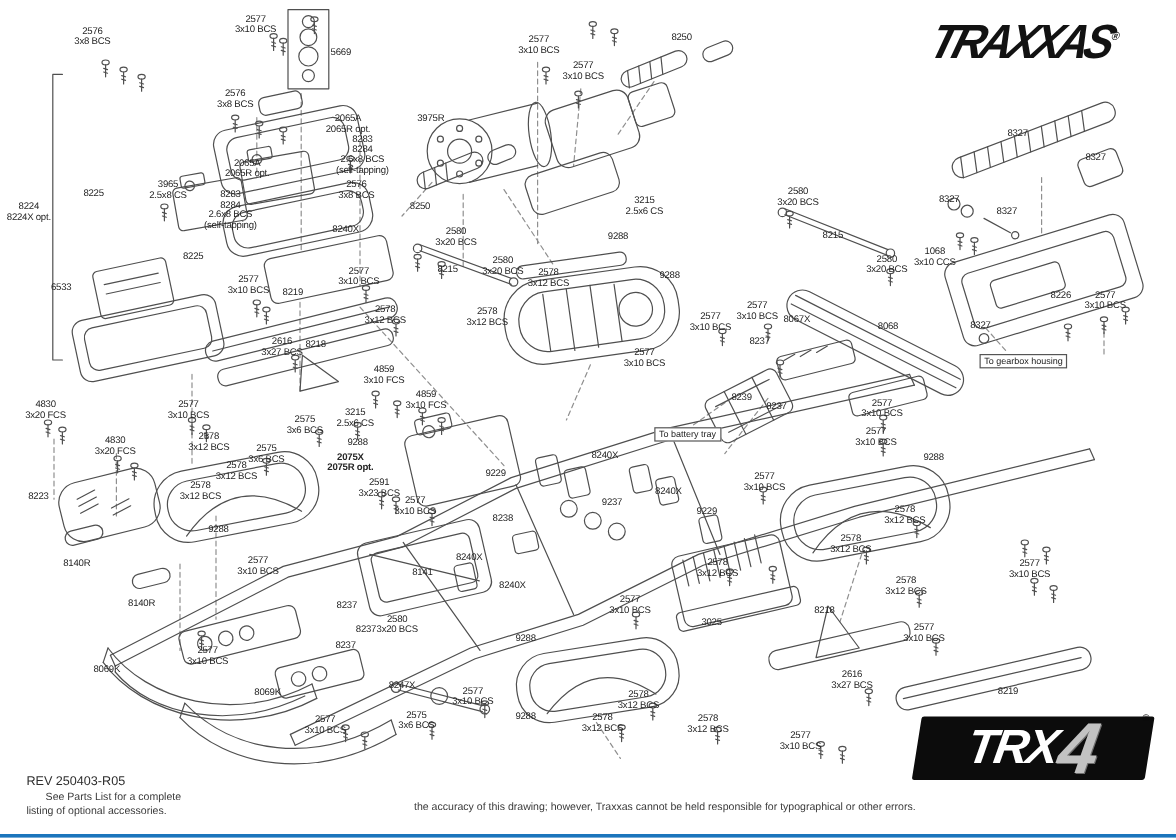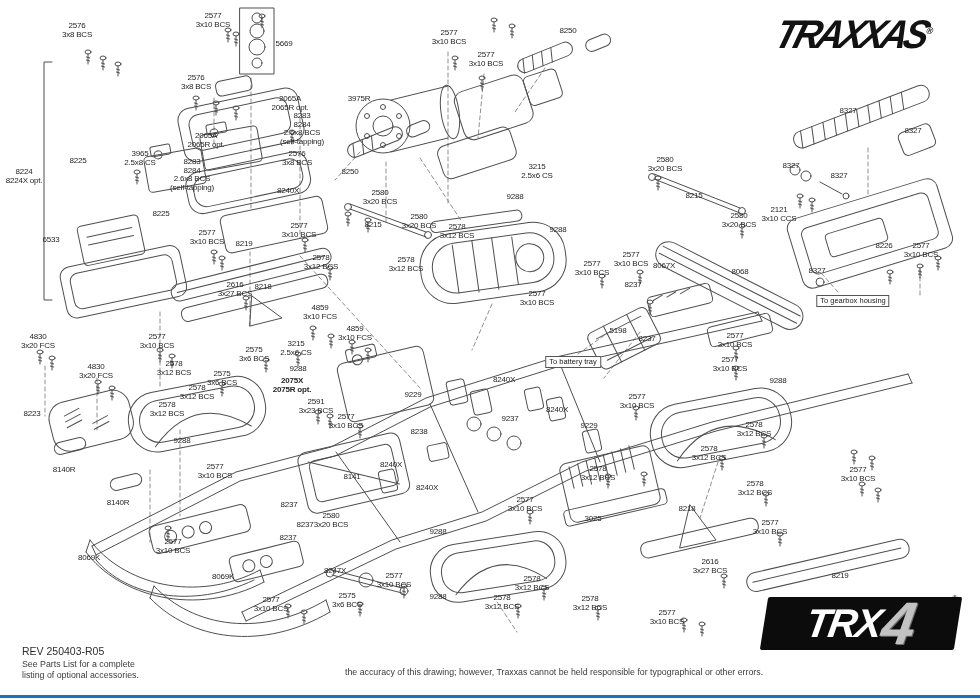--- a/index.html
+++ b/index.html
@@ -19,21 +19,21 @@
   #traxxas-logo sup{font-size:9px;letter-spacing:0;}
   #trx-slab{position:absolute;left:764px;top:597px;width:194px;height:53px;background:#0c0c0c;
     transform:skewX(-9deg);display:flex;align-items:center;justify-content:center;border-radius:2px;}
   #trx-slab .trx{color:#fff;font-style:italic;font-weight:bold;font-size:40px;letter-spacing:-2px;}
   #trx-slab .four{color:#c2c2c2;font-style:italic;font-weight:bold;font-size:60px;line-height:44px;margin-left:2px;
     text-shadow:1px 1px 0 #6e6e6e;}
   #trx-reg{position:absolute;left:952px;top:594px;font-size:8px;color:#0c0c0c;}
   #chassis-sub{position:absolute;left:756px;top:649px;width:206px;text-align:center;font-weight:bold;
     font-size:20px;letter-spacing:-0.6px;color:#0c0c0c;white-space:nowrap;}
   #rev-line{position:absolute;left:22px;top:645px;font-size:10.5px;color:#2e2e2e;}
-  #note1{position:absolute;left:22px;top:659px;font-size:8.8px;color:#3a3a3a;}
+  #note1{position:absolute;left:38px;top:659px;font-size:8.8px;color:#3a3a3a;}
   #note2{position:absolute;left:22px;top:670px;font-size:8.8px;color:#3a3a3a;}
   #disc1{position:absolute;left:345px;top:656px;font-size:8.8px;color:#3a3a3a;}
   #disc2{position:absolute;left:345px;top:667px;font-size:8.8px;color:#3a3a3a;}
   #accent-line{position:absolute;left:0;top:695px;width:980px;height:3px;background:#1b75bc;}
 </style>
 </head>
 <body>
 
 <div id="canvas">
 
@@ -513,21 +513,21 @@
       <div class="part-label" style="left: 913px; top: 127px;">
         <div>8327</div>
       </div>
       <div class="part-label" style="left: 791px; top: 162px;">
         <div>8327</div>
       </div>
       <div class="part-label" style="left: 839px; top: 172px;">
         <div>8327</div>
       </div>
       <div class="part-label" style="left: 779px; top: 206px;">
-        <div>2121</div>
+        <div>1068</div>
         <div>3x10 CCS</div>
       </div>
       <div class="part-label" style="left: 884px; top: 242px;">
         <div>8226</div>
       </div>
       <div class="part-label" style="left: 921px; top: 242px;">
         <div>2577</div>
         <div>3x10 BCS</div>
       </div>
       <div class="part-label" style="left: 817px; top: 267px;">
@@ -574,21 +574,21 @@
       <div class="part-label" style="left: 664px; top: 262px;">
         <div>8067X</div>
       </div>
       <div class="part-label" style="left: 633px; top: 281px;">
         <div>8237</div>
       </div>
       <div class="part-label" style="left: 740px; top: 268px;">
         <div>8068</div>
       </div>
       <div class="part-label" style="left: 618px; top: 327px;">
-        <div>5198</div>
+        <div>8239</div>
       </div>
       <div class="part-label" style="left: 647px; top: 335px;">
         <div>8237</div>
       </div>
       <div class="part-label" style="left: 735px; top: 332px;">
         <div>2577</div>
         <div>3x10 BCS</div>
       </div>
       <div class="part-label" style="left: 730px; top: 356px;">
         <div>2577</div>

